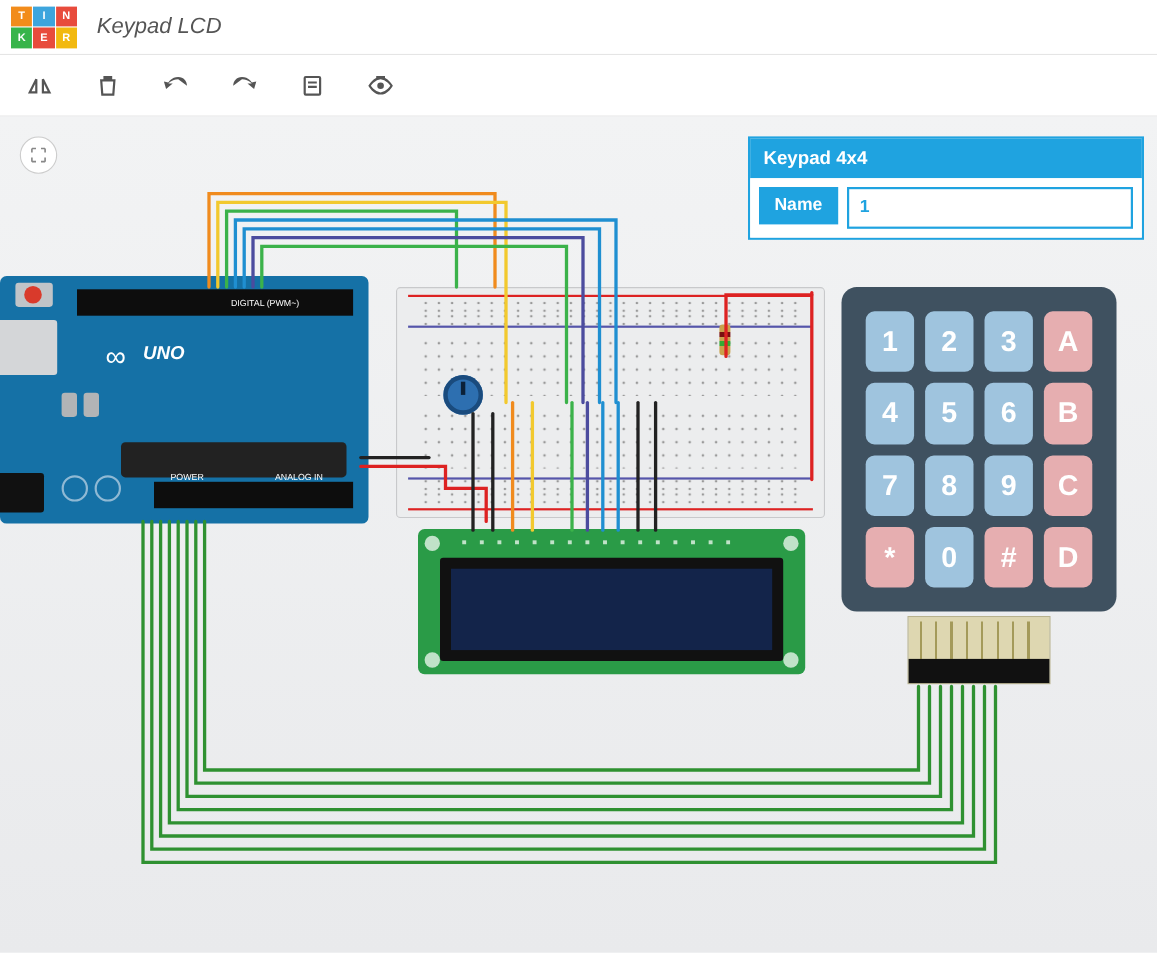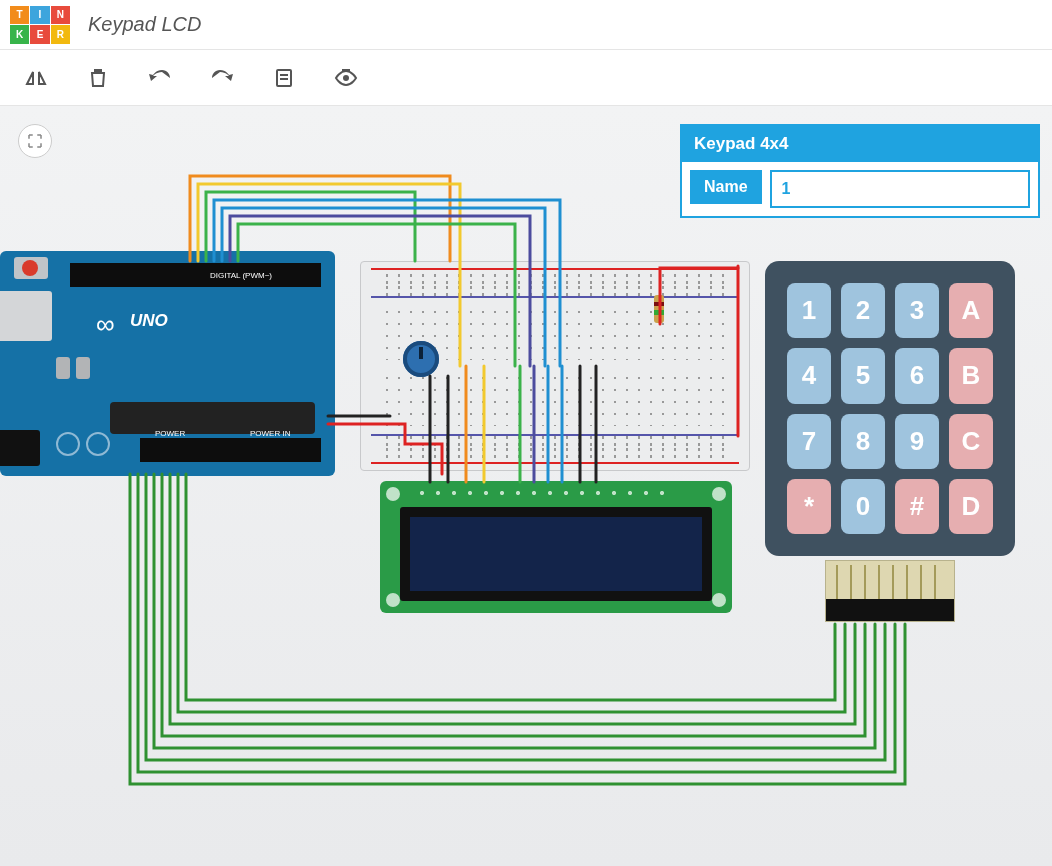--- a/index.html
+++ b/index.html
@@ -294,21 +294,21 @@
     <div class="reset"></div>
     <div class="chip"></div>
     <div class="cap c1"></div>
     <div class="cap c2"></div>
     <div class="round rA"></div>
     <div class="round rB"></div>
     <span class="infinity">∞</span>
     <span class="uno">UNO</span>
     <span class="lbl-dig">DIGITAL (PWM~)</span>
     <span class="lbl-pwr">POWER</span>
-    <span class="lbl-an">POWER IN</span>
+    <span class="lbl-an">ANALOG IN</span>
   </div>
 
   <div class="breadboard">
     <div class="bb-rail red" style="top:6px"></div>
     <div class="bb-rail blue" style="top:34px"></div>
     <div class="bb-dots" style="top:10px"></div>
     <div class="bb-dots" style="top:22px"></div>
     <div class="bb-main" style="top:44px;height:54px"></div>
     <div class="bb-main" style="top:110px;height:54px"></div>
     <div class="bb-dots" style="bottom:22px"></div>

